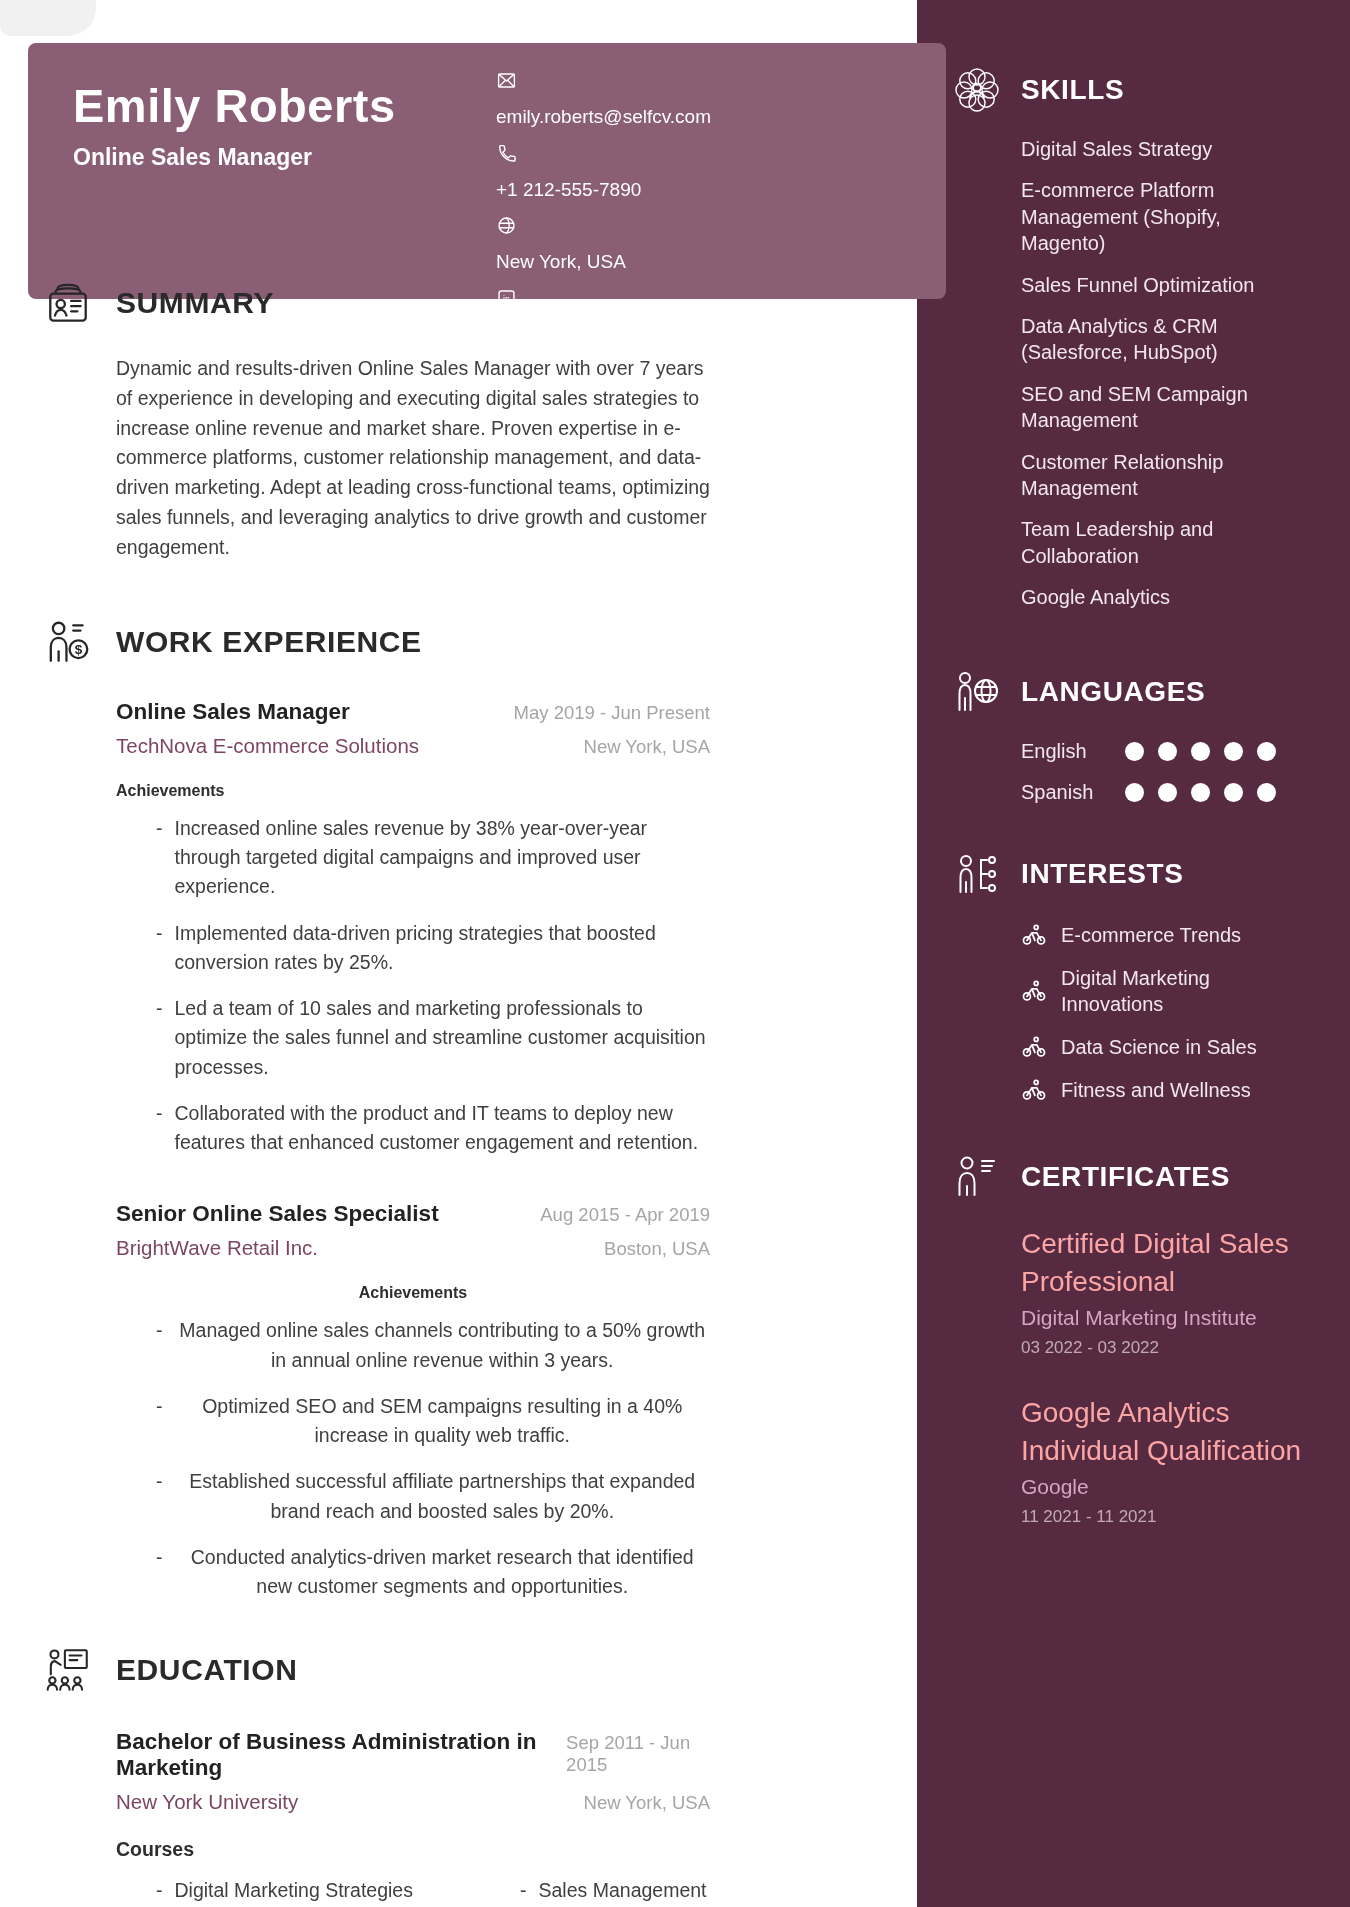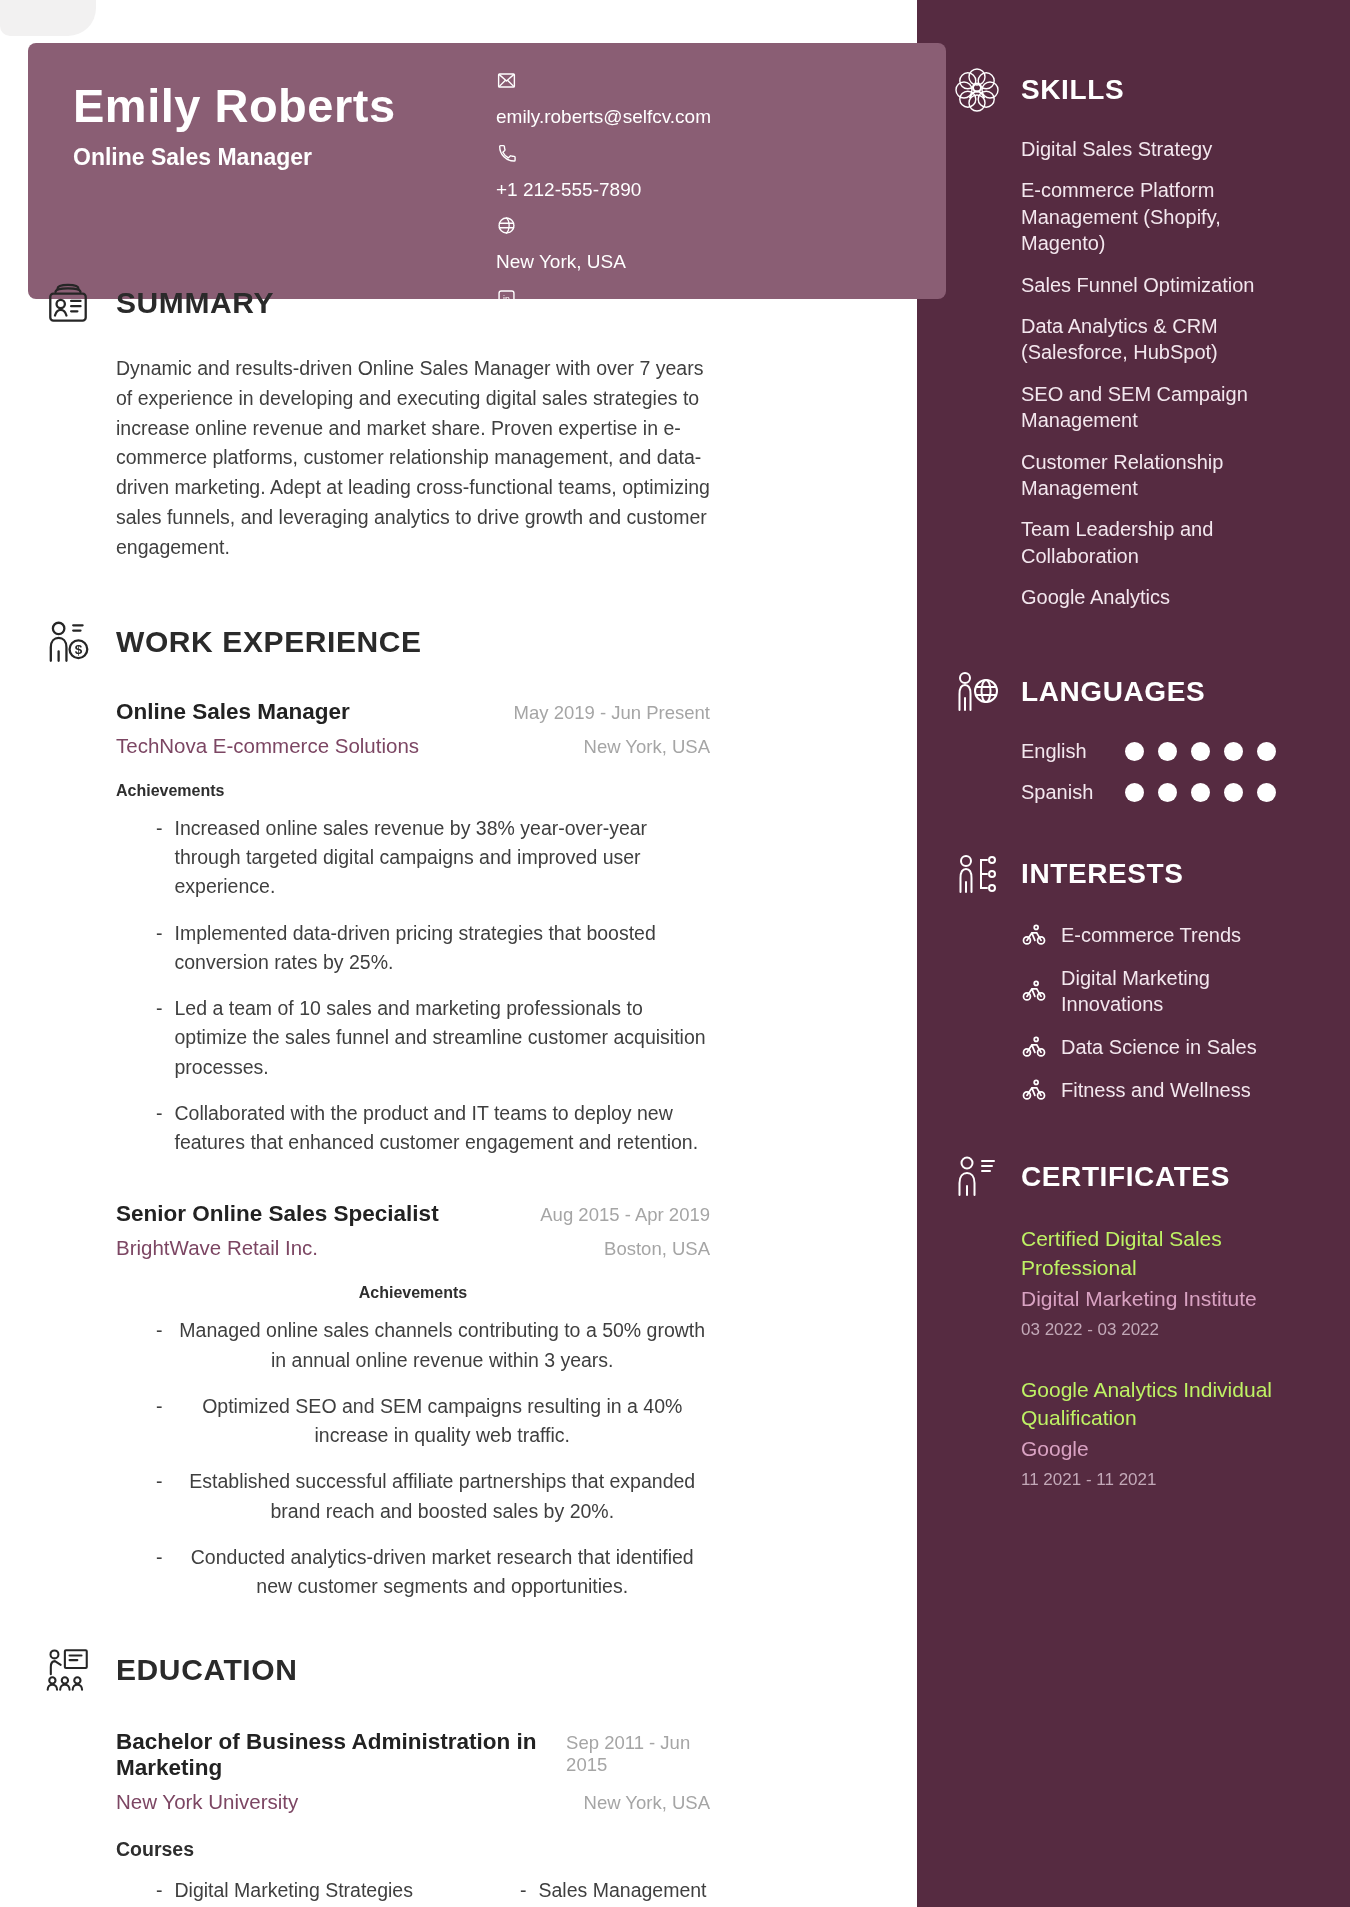--- a/index.html
+++ b/index.html
@@ -28,21 +28,21 @@
   .level-dot{width:19px;height:19px;border-radius:50%;background:#ffffff;}
   .section-interests{margin-top:46px;}
   .interest-rows{margin:24px 0 0 68px;}
   .interest-row{display:flex;align-items:center;gap:14px;margin-bottom:17px;}
   .interest-icon{width:26px;height:26px;flex:none;color:#ffffff;}
   .interest-icon svg{width:100%;height:100%;}
   .interest-label{font-size:20px;line-height:1.3;}
   .section-certificates{margin-top:50px;}
   .cert-items{margin:24px 0 0 68px;}
   .cert-item{margin-bottom:36px;}
-  .cert-title{font-size:21px;line-height:1.35;color:#bef264;}
+  .cert-title{font-size:28px;line-height:1.35;color:#fca5a5;}
   .cert-issuer{font-size:21px;line-height:1.35;color:var(--issuer-pink,#d9a2c2);margin-top:3px;}
   .cert-dates{font-size:17px;color:var(--sidebar-date,#c3a9b8);margin-top:6px;}
 
   
   .band{position:absolute;left:28px;top:43px;width:918px;height:256px;background:var(--band-bg,#8a5e74);border-radius:8px;color:#ffffff;}
   .identity{position:absolute;left:45px;top:38px;}
   .person-name{font-size:47px;font-weight:bold;letter-spacing:0.5px;line-height:1.05;}
   .person-title{font-size:23px;font-weight:bold;margin-top:14px;}
   .contact{position:absolute;left:468px;top:26px;width:330px;}
   .contact-row{display:flex;align-items:flex-start;gap:13px;margin-bottom:12px;font-size:19px;line-height:1.35;flex-direction:column;}

